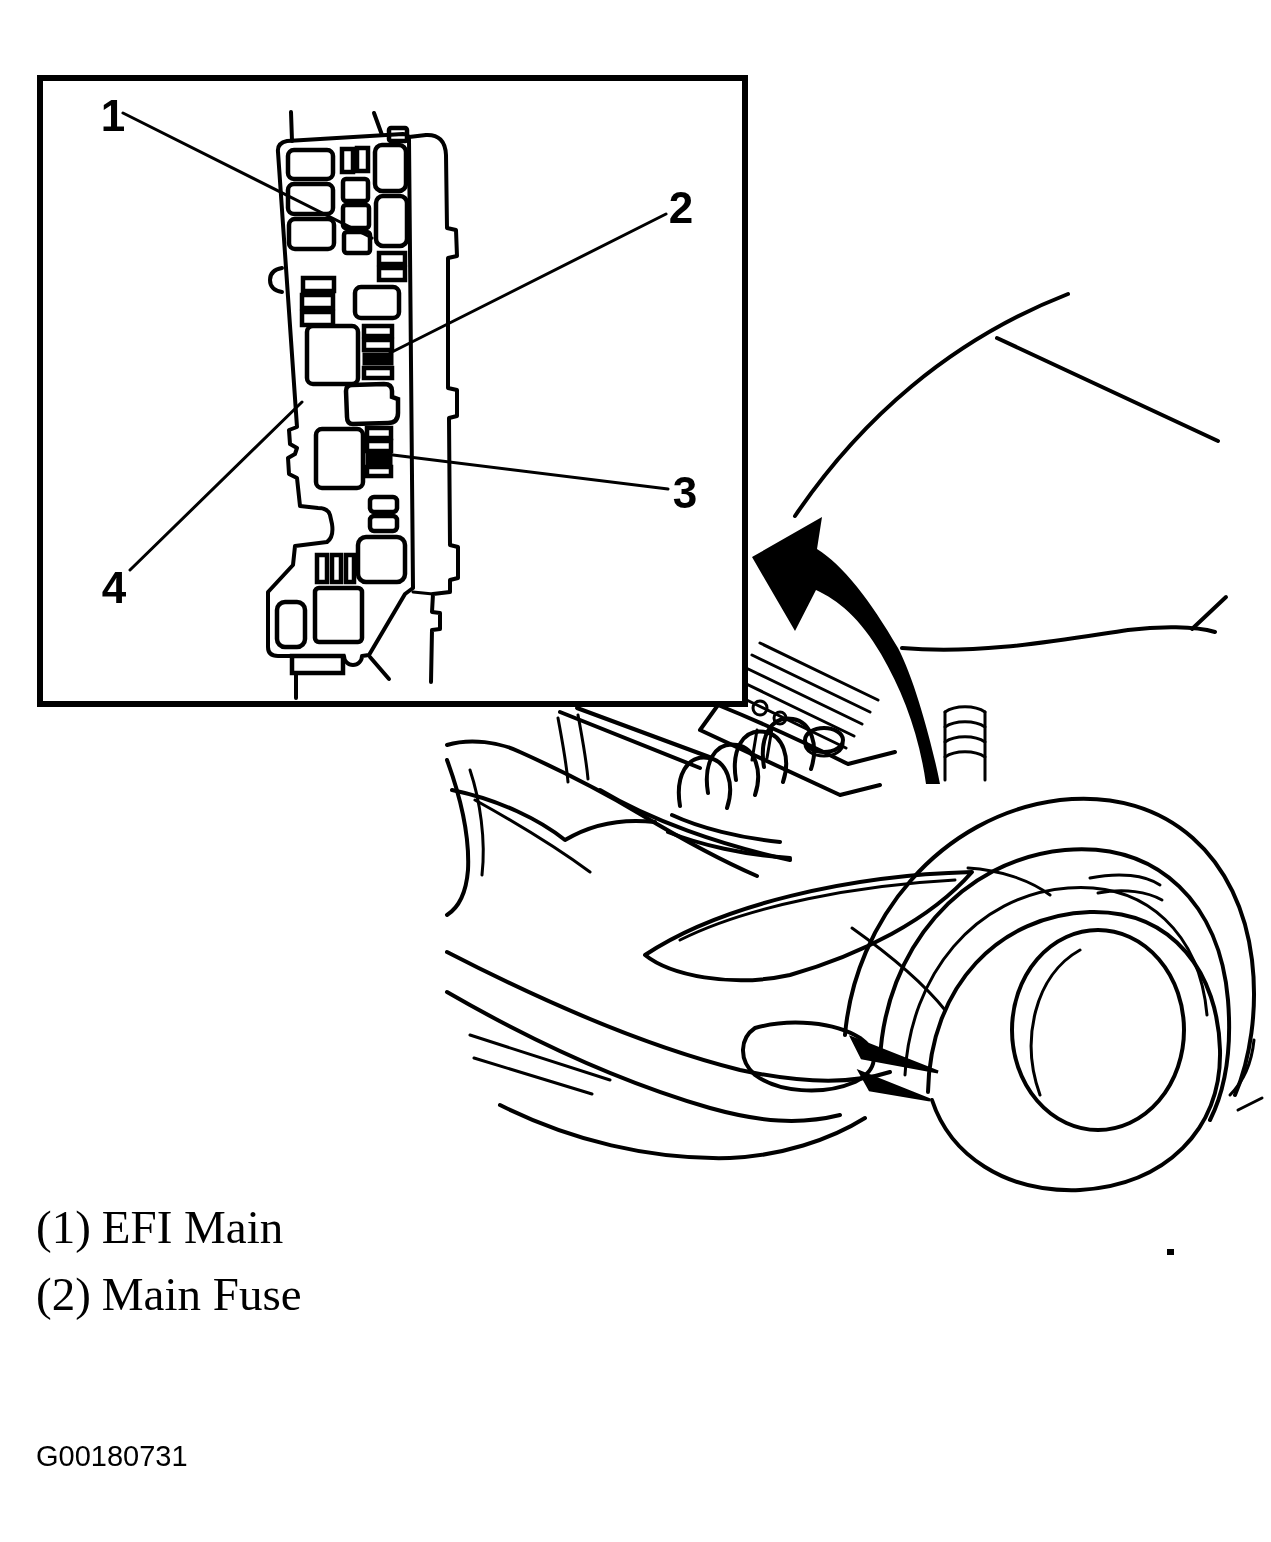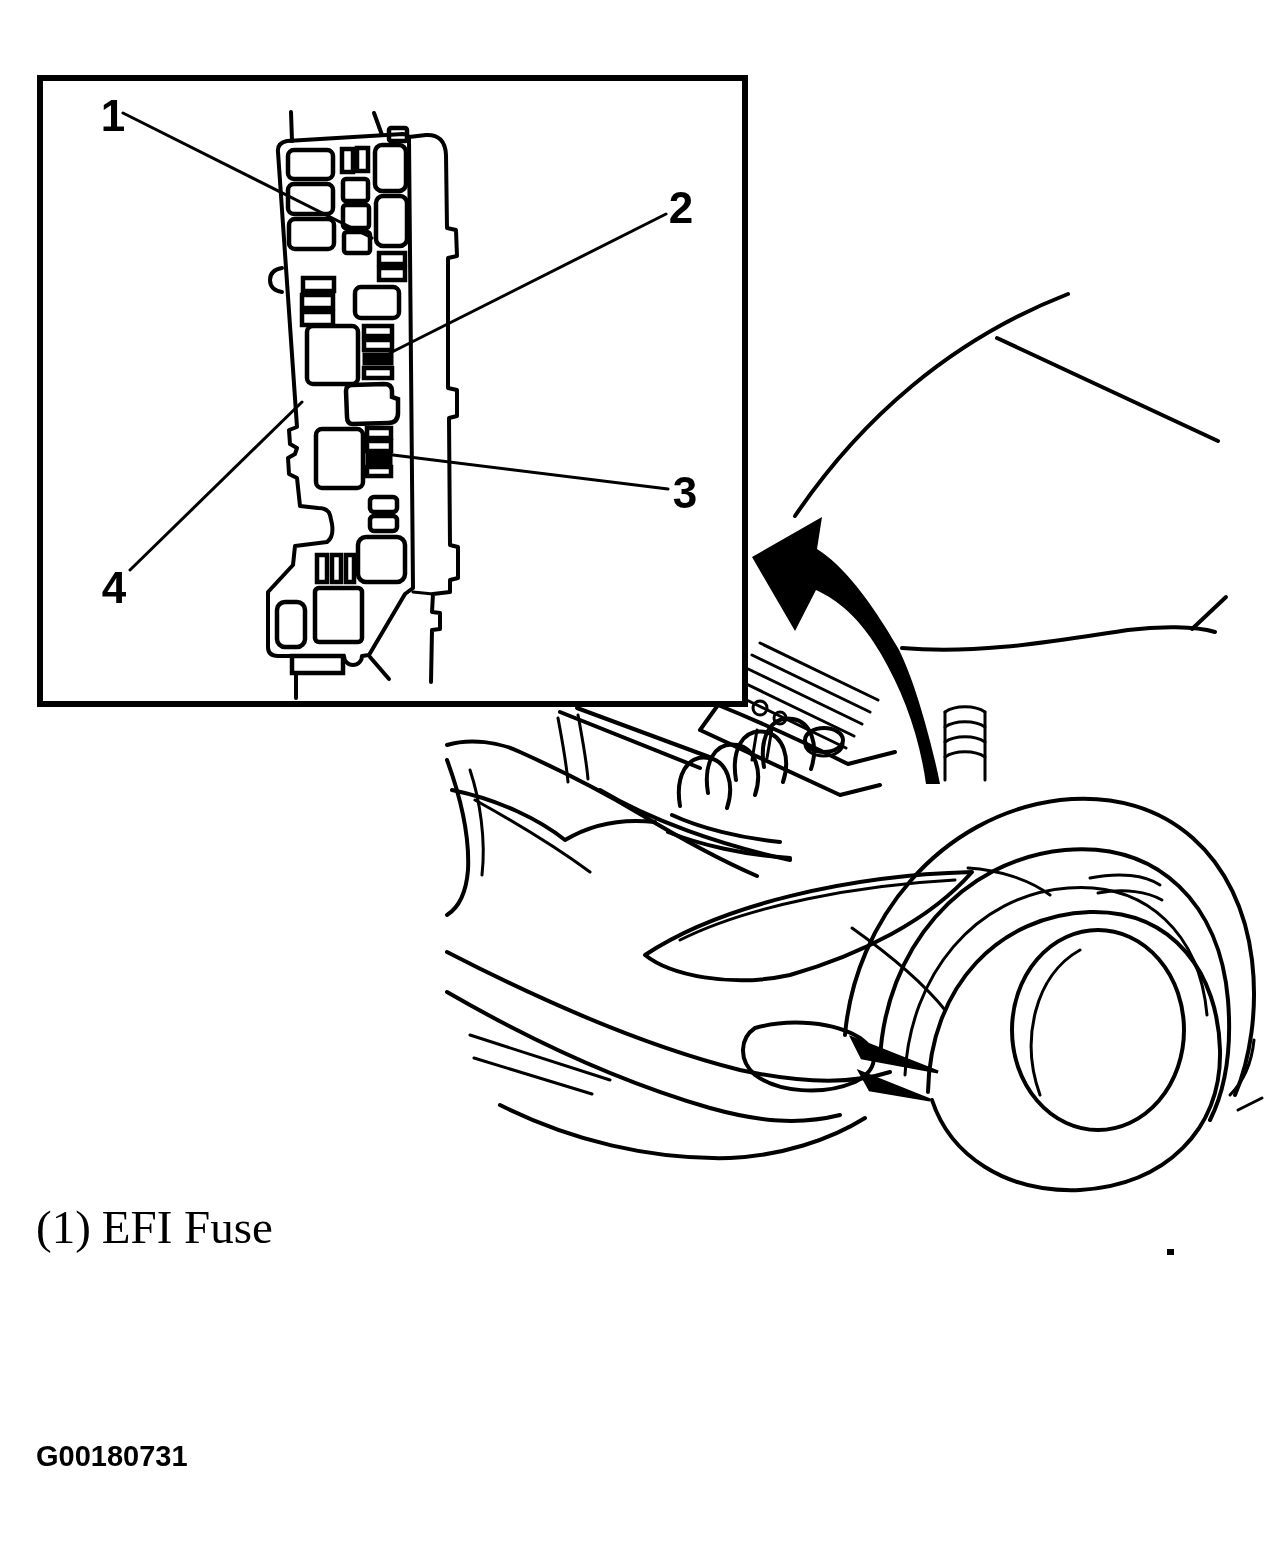--- a/index.html
+++ b/index.html
@@ -7,21 +7,21 @@
         font-family:"Liberation Serif", serif;color:#000;}
   svg{position:absolute;left:0;top:0;}
   .ink{stroke:#000;fill:none;stroke-linecap:round;stroke-linejoin:round;} .w4{stroke-width:4;} .w3{stroke-width:3;}
   .cell{stroke:#000;stroke-width:4.5;fill:#fff;}
   .cell-dark{stroke:#000;stroke-width:3;fill:#000;}
   .callout-num{font:bold 44px "Liberation Sans", sans-serif;fill:#000;text-anchor:middle;}
   .legend{position:absolute;left:36px;top:1194px;font-size:47px;line-height:67px;}
   .legend-item{white-space:nowrap;}
   .legend-label{margin-left:11px;}
   .figure-code{position:absolute;left:36px;top:1440px;
-               font-family:"Liberation Sans", sans-serif;font-size:29px;font-weight:bold;}
+               font-family:"Liberation Sans", sans-serif;font-size:29px;}
   .stray-dot{position:absolute;left:1167px;top:1249px;width:7px;height:6px;background:#000;}
 </style>
 </head>
 <body>
 
 <div class="page">
 
 <svg width="1271" height="1542" viewBox="0 0 1271 1542">
 
   <g>
@@ -196,20 +196,23 @@
 
     <text class="callout-num" x="113" y="131">1</text>
     <text class="callout-num" x="681" y="223">2</text>
     <text class="callout-num" x="685" y="508">3</text>
     <text class="callout-num" x="114" y="603">4</text>
   </g>
 </svg>
 
 <div class="legend">
   <div class="legend-item">
-    <span>(1)</span><span class="legend-label">EFI Fuse</span>
+    <span>(1)</span><span class="legend-label">EFI Main</span>
+  </div>
+  <div class="legend-item">
+    <span>(2)</span><span class="legend-label">Main Fuse</span>
   </div>
 </div>
 
 <div class="figure-code">G00180731</div>
 <div class="stray-dot"></div>
 
 </div>
 
 </body></html>

